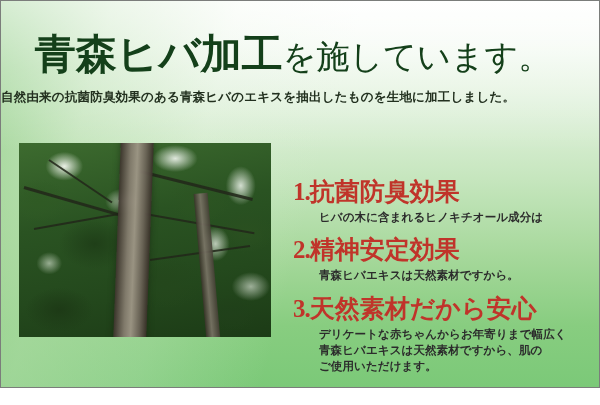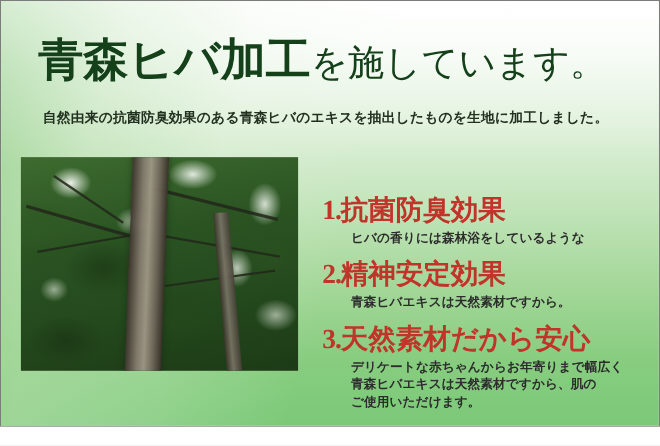--- a/index.html
+++ b/index.html
@@ -78,22 +78,22 @@
   .title .t-light {
     font-size: 33px;
     font-weight: normal;
     letter-spacing: 0px;
   }
 
   .subtitle {
     position: absolute;
     left: 0;
     right: 8px;
-    top: 98px;
-    text-align: center;
+    top: 88px;
+    text-align: left;
     font-size: 12.5px;
     font-weight: bold;
     color: #22301f;
     letter-spacing: 0.2px;
     white-space: nowrap;
   }
 
   
   .photo-frame {
     position: absolute;
@@ -233,21 +233,21 @@
       <div class="trunk"></div>
     </div>
 
     <div class="benefits">
 
       <div class="benefit" id="benefit-1">
         <div class="benefit-head">
           <span class="num">1.</span><span>抗菌防臭効果</span>
         </div>
         <div class="benefit-body">
-          <div>ヒバの香りには森林浴をしているような</div>
+          <div>ヒバの木に含まれるヒノキチオール成分は</div>
         </div>
       </div>
 
       <div class="benefit" id="benefit-2">
         <div class="benefit-head">
           <span class="num">2.</span><span>精神安定効果</span>
         </div>
         <div class="benefit-body">
           <div>青森ヒバエキスは天然素材ですから。</div>
         </div>

